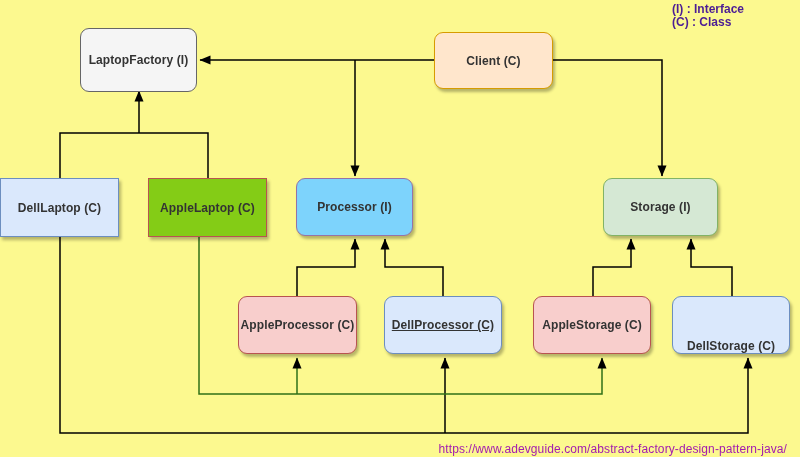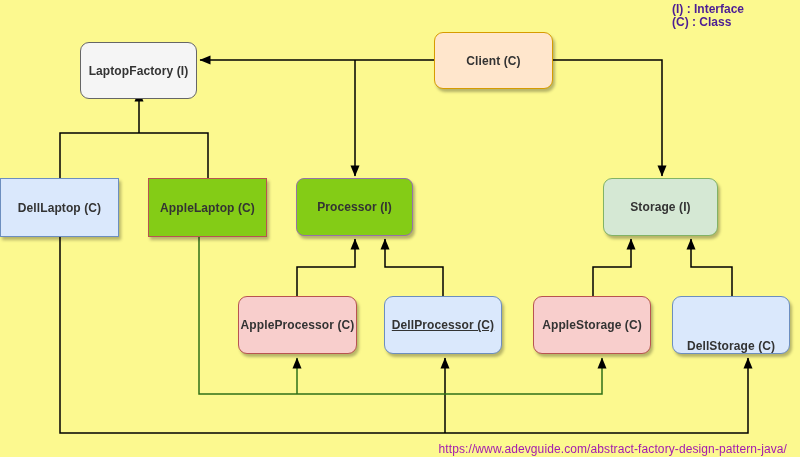--- a/index.html
+++ b/index.html
@@ -13,21 +13,21 @@
   svg.edge-layer{position:absolute;left:0;top:0;width:800px;height:464px;}
   .node{
     position:absolute;display:flex;align-items:center;justify-content:center;
     box-sizing:border-box;border:1px solid #666;background:#f5f5f5;
     font-size:12px;font-weight:700;color:#333;text-align:center;
     letter-spacing:0.1px;white-space:nowrap;
   }
   .rounded{border-radius:9px;}
   .shadow{box-shadow:2px 3px 3px rgba(0,0,0,0.28);}
   
-  .n-laptop-factory{left:80px;top:42px;width:117px;height:57px;}
+  .n-laptop-factory{left:80px;top:28px;width:117px;height:64px;}
   .n-client{left:434px;top:32px;width:119px;height:57px;}
   .n-dell-laptop{left:0px;top:178px;width:119px;height:59px;}
   .n-apple-laptop{left:148px;top:178px;width:119px;height:59px;}
   .n-processor{left:296px;top:178px;width:117px;height:58px;}
   .n-storage{left:603px;top:178px;width:115px;height:58px;}
   .n-apple-processor{left:238px;top:296px;width:119px;height:58px;}
   .n-dell-processor{left:384px;top:296px;width:118px;height:58px;text-decoration:underline;}
   .n-apple-storage{left:533px;top:296px;width:118px;height:58px;}
   .n-dell-storage{left:672px;top:296px;width:118px;height:58px;}
   .legend{
@@ -85,21 +85,21 @@
   </div>
 
   <div class="node shadow n-dell-laptop" style="background: rgb(218, 232, 252); border-color: rgb(108, 142, 191);">
     <span>DellLaptop (C)</span>
   </div>
 
   <div class="node shadow n-apple-laptop" style="background: #84cc16; border-color: rgb(184, 84, 80);">
     <span>AppleLaptop (C)</span>
   </div>
 
-  <div class="node rounded shadow n-processor" style="background: #84cc16; border-color: rgb(150, 115, 166); border-radius: 8px;">
+  <div class="node rounded shadow n-processor" style="background: #7dd3fc; border-color: rgb(150, 115, 166);">
     <span>Processor (I)</span>
   </div>
 
   <div class="node rounded shadow n-storage" style="background: rgb(213, 232, 212); border-color: rgb(130, 179, 102);">
     <span>Storage (I)</span>
   </div>
 
   <div class="node rounded shadow n-apple-processor" style="background: rgb(248, 206, 204); border-color: rgb(184, 84, 80);">
     <span>AppleProcessor (C)</span>
   </div>

